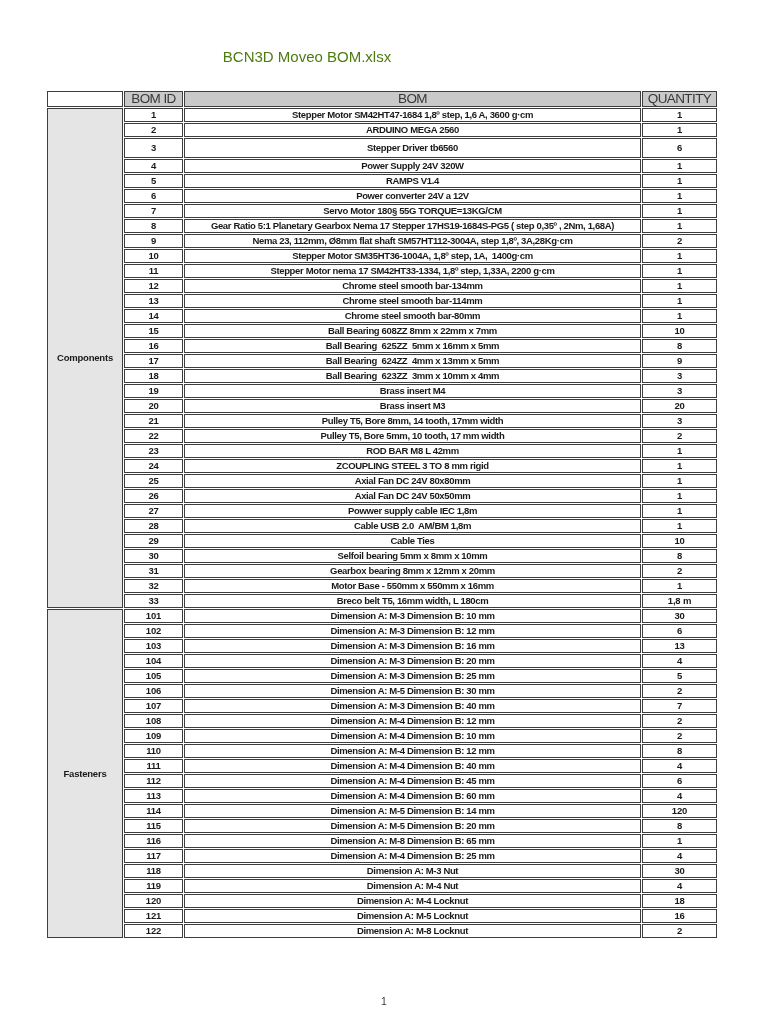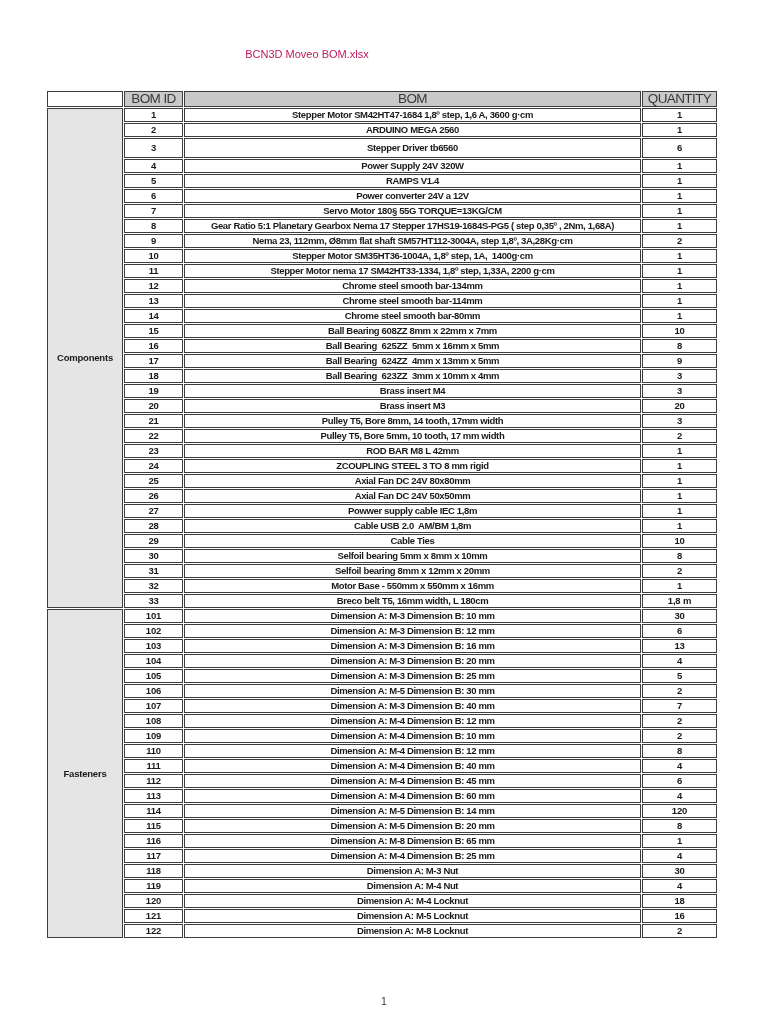--- a/index.html
+++ b/index.html
@@ -14,21 +14,21 @@
     font-family:"Liberation Sans",sans-serif;
     position:relative;
     color:var(--text);
   }
   .page{
     position:absolute;left:0;top:0;width:768px;height:1024px;background:#ffffff;overflow:hidden;
   }
   .doc-title{
     position:absolute;top:48px;left:0;width:614px;
     text-align:center;
-    font-size:11px;font-weight:400;color:#be185d;letter-spacing:0px;
+    font-size:15px;font-weight:400;color:#4d7c0f;letter-spacing:0px;
   }
   table.bom-table{
     position:absolute;left:46px;top:90px;
     width:672px;
     table-layout:fixed;
     border-collapse:separate;
     border-spacing:1px;
     background:#ffffff;
   }
   .bom-table th,.bom-table td{
@@ -235,21 +235,21 @@
           <td class="bom-cell">Cable Ties</td>
           <td class="qty-cell">10</td>
         </tr>
         <tr>
           <td class="id-cell">30</td>
           <td class="bom-cell">Selfoil bearing 5mm x 8mm x 10mm</td>
           <td class="qty-cell">8</td>
         </tr>
         <tr>
           <td class="id-cell">31</td>
-          <td class="bom-cell">Selfoil bearing 8mm x 12mm x 20mm</td>
+          <td class="bom-cell">Gearbox bearing 8mm x 12mm x 20mm</td>
           <td class="qty-cell">2</td>
         </tr>
         <tr>
           <td class="id-cell">32</td>
           <td class="bom-cell">Motor Base - 550mm x 550mm x 16mm</td>
           <td class="qty-cell">1</td>
         </tr>
         <tr>
           <td class="id-cell">33</td>
           <td class="bom-cell">Breco belt T5, 16mm width, L 180cm</td>

